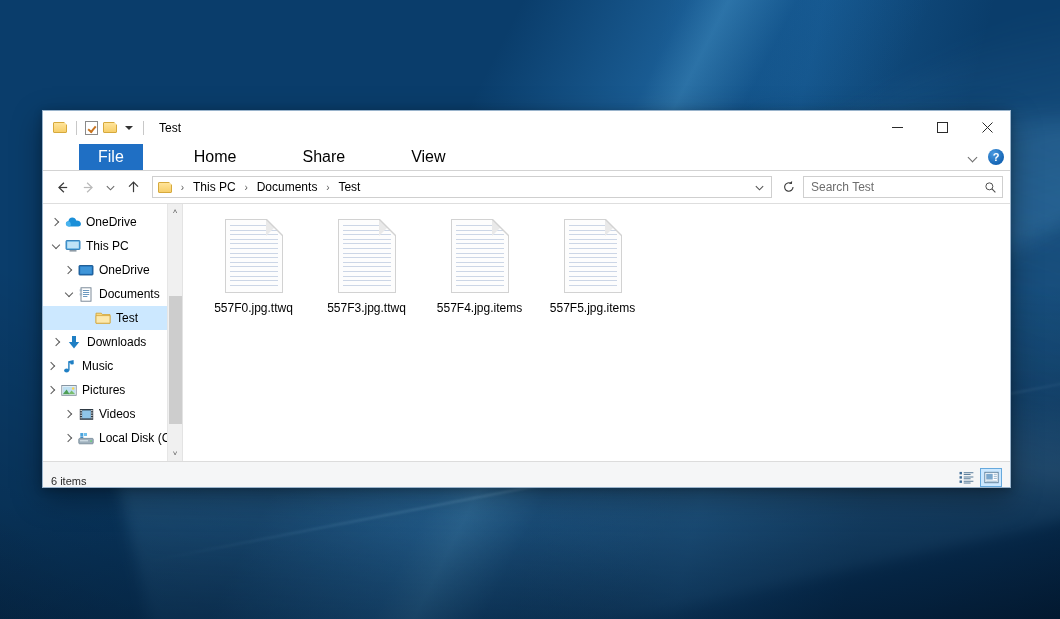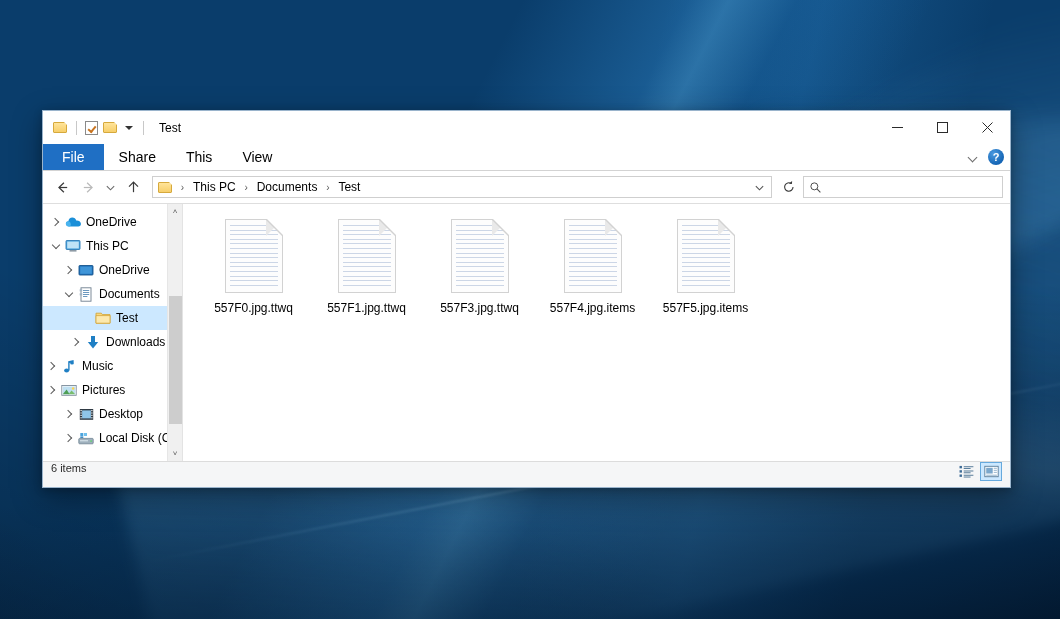--- a/index.html
+++ b/index.html
@@ -193,24 +193,25 @@
     align-items: stretch;
     background: #ffffff;
     position: relative;
     flex: none;
     border-bottom: 1px solid #d3d3d3;
   }
   .rtab {
     display: flex;
     align-items: center;
     padding: 0 15px;
-    font-size: 14px;
+    font-size: 16px;
     color: #000;
     cursor: default;
     white-space: nowrap;
+    margin-left: 36px;
   }
   .rtab.file {
     background: #1f6fc4;
     color: #ffffff;
     padding: 0 19px;
   }
   .ribbon-right {
     position: absolute;
     right: 6px; top: 0;
     height: 26px;
@@ -476,21 +477,21 @@
     line-height: 14px;
     white-space: nowrap;
   }
 
   
   .statusbar {
     height: 25px;
     border-top: 1px solid #dcdcdc;
     background: #f5f6f7;
     display: flex;
-    align-items: flex-start;
+    align-items: flex-end;
     padding: 0 8px;
     flex: none;
     font-size: 11px;
     color: #2b2b2b;
   }
   .status-spacer { flex: 1; }
   .viewbtns { display: flex; gap: 3px; }
   .viewbtn {
     width: 22px; height: 19px;
     display: flex;
@@ -542,22 +543,22 @@
         <svg width="11" height="11" viewBox="0 0 11 11">
           <line x1="0.5" y1="0.5" x2="10.5" y2="10.5" stroke="#2b2b2b" stroke-width="1"></line>
           <line x1="10.5" y1="0.5" x2="0.5" y2="10.5" stroke="#2b2b2b" stroke-width="1"></line>
         </svg>
       </div>
     </div>
   </div>
 
   <div class="ribbon">
     <div class="rtab file">File</div>
+    <div class="rtab">Home</div>
     <div class="rtab">Share</div>
-    <div class="rtab">This</div>
     <div class="rtab">View</div>
     <div class="ribbon-right">
       <span class="chev-down"></span>
       <span class="help-ico">?</span>
     </div>
   </div>
 
   <div class="navbar">
     <div class="navbtn">
       <svg width="15" height="15" viewBox="0 0 16 16">
@@ -600,20 +601,21 @@
     </div>
 
     <div class="navbtn">
       <svg width="14" height="14" viewBox="0 0 16 16">
         <path d="M12.6 8 A4.8 4.8 0 1 1 10.6 4.1" fill="none" stroke="#3a3a3a" stroke-width="1.25"></path>
         <path d="M11.6 1.2 L11.3 4.6 L7.9 4.1 Z" fill="#3a3a3a"></path>
       </svg>
     </div>
 
     <div class="searchbox">
+      <input type="text" placeholder="Search Test" style="">
       <svg width="13" height="13" viewBox="0 0 16 16">
         <circle cx="6.6" cy="6.6" r="4.3" fill="none" stroke="#4a4a4a" stroke-width="1.2"></circle>
         <line x1="9.8" y1="9.8" x2="14" y2="14" stroke="#4a4a4a" stroke-width="1.3"></line>
       </svg>
     </div>
   </div>
 
   <div class="body">
 
     <div class="sidebar">
@@ -681,21 +683,21 @@
           <span class="tw empty"></span>
           <span class="ticon">
             <svg width="16" height="14" viewBox="0 0 16 14">
               <path d="M1 2.2 L6.3 2.2 L7.4 3.6 L15 3.6 L15 12.2 L1 12.2 Z" fill="#fad97f" stroke="#d3a63c" stroke-width="0.9"></path>
               <path d="M1 4.6 L15 4.6 L15 12.2 L1 12.2 Z" fill="#fce9ae" stroke="#d3a63c" stroke-width="0.8"></path>
             </svg>
           </span>
           <span class="tlabel">Test</span>
         </div>
 
-        <div class="tree-item" style="padding-left:24px">
+        <div class="tree-item" style="padding-left:5px">
           <span class="tw collapsed">
               <span></span>
             </span>
           <span class="ticon">
             <svg width="14" height="15" viewBox="0 0 14 15">
               <rect x="5" y="1" width="4" height="6.5" fill="#1f7fc4"></rect>
               <path d="M1.8 7 L12.2 7 L7 13.4 Z" fill="#1f7fc4"></path>
             </svg>
           </span>
           <span class="tlabel">Downloads</span>
@@ -744,21 +746,21 @@
                 <rect x="1.5" y="4.4" width="1.2" height="1.2"></rect>
                 <rect x="1.5" y="6.8" width="1.2" height="1.2"></rect>
                 <rect x="1.5" y="9.2" width="1.2" height="1.2"></rect>
                 <rect x="12.3" y="2" width="1.2" height="1.2"></rect>
                 <rect x="12.3" y="4.4" width="1.2" height="1.2"></rect>
                 <rect x="12.3" y="6.8" width="1.2" height="1.2"></rect>
                 <rect x="12.3" y="9.2" width="1.2" height="1.2"></rect>
               </g>
             </svg>
           </span>
-          <span class="tlabel">Desktop</span>
+          <span class="tlabel">Videos</span>
         </div>
 
         <div class="tree-item" style="padding-left:17px">
           <span class="tw collapsed">
               <span></span>
             </span>
           <span class="ticon">
             <svg width="16" height="13" viewBox="0 0 16 13">
               <rect x="0.8" y="6.4" width="14.4" height="5.4" rx="0.8" fill="#9fb0bd" stroke="#6f8392" stroke-width="0.8"></rect>
               <rect x="2" y="8.2" width="8" height="1.1" fill="#d8e3ea"></rect>
@@ -785,29 +787,20 @@
         <div class="fileitem">
           <div class="file-icon">
             <div class="file-page"></div>
             <div class="file-lines"></div>
             <div class="file-fold-shade"></div>
             <div class="file-fold"></div>
           </div>
           <div class="file-name">557F0.jpg.ttwq</div>
         </div>
 
-        <div class="fileitem">
-          <div class="file-icon">
-            <div class="file-page"></div>
-            <div class="file-lines"></div>
-            <div class="file-fold-shade"></div>
-            <div class="file-fold"></div>
-          </div>
-          <div class="file-name">557F1.jpg.ttwq</div>
-        </div>
 
 
         <div class="fileitem">
           <div class="file-icon">
             <div class="file-page"></div>
             <div class="file-lines"></div>
             <div class="file-fold-shade"></div>
             <div class="file-fold"></div>
           </div>
           <div class="file-name">557F3.jpg.ttwq</div>

